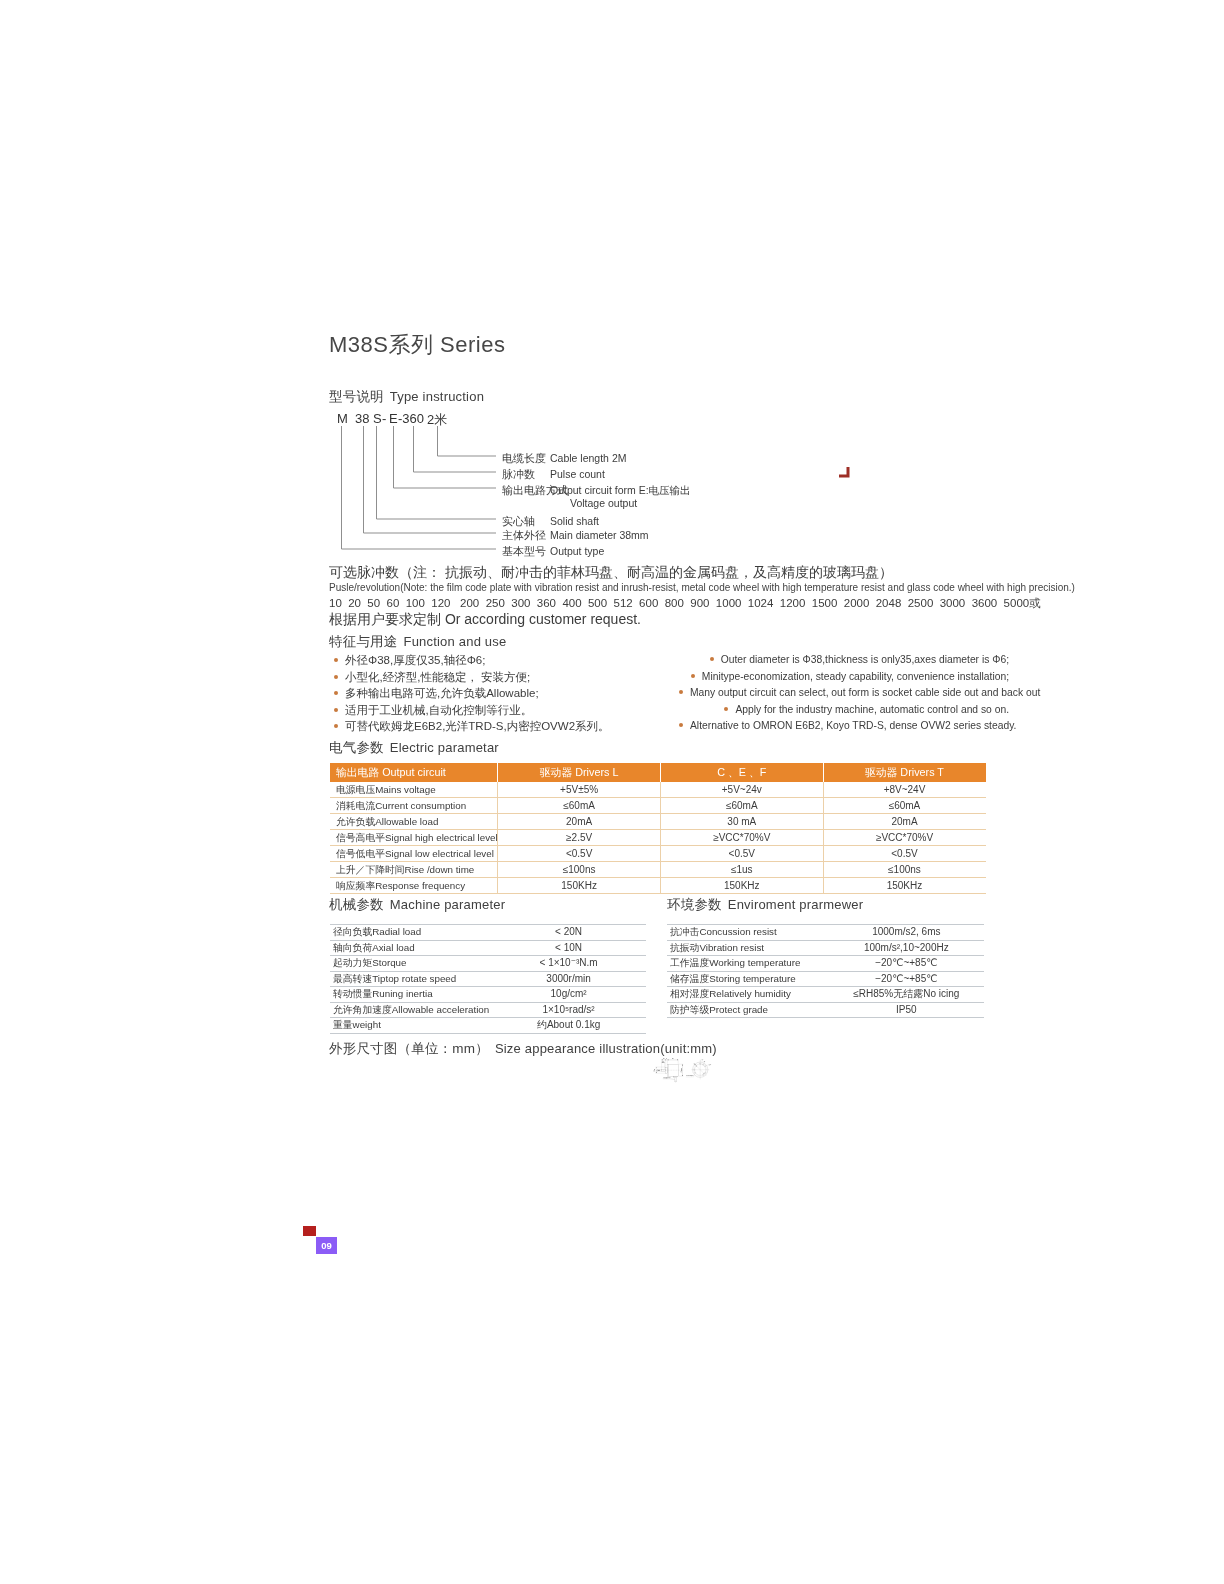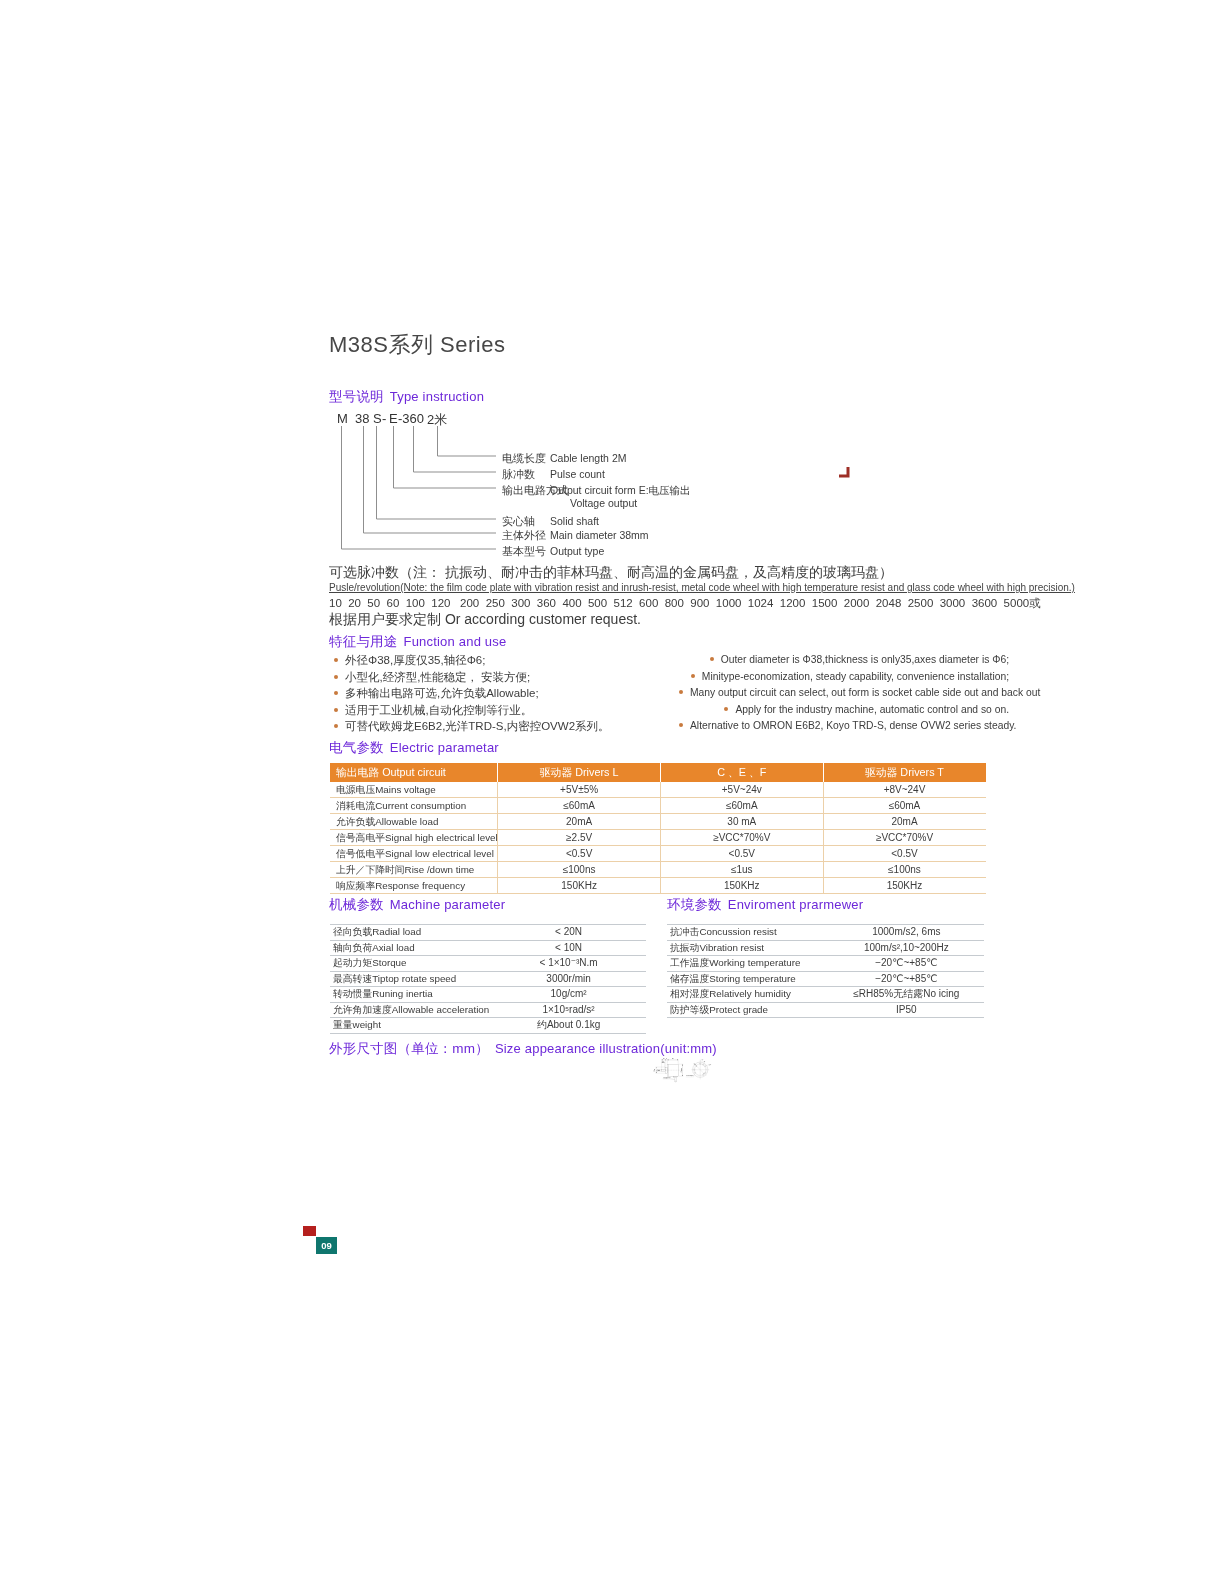--- a/index.html
+++ b/index.html
@@ -1,21 +1,21 @@
 <!DOCTYPE html>
 <html><head>
 <meta charset="utf-8">
 <style>
   html,body{margin:0;padding:0;background:#fff;}
   .page{position:relative;width:1224px;height:1584px;background:#ffffff;
         font-family:"Liberation Sans","DejaVu Sans",sans-serif;color:#3c3c3c;overflow:hidden;margin-left:34px;}
   .abs{position:absolute;}
   
   .main-title{font-size:22px;color:#474747;letter-spacing:.5px;}
-  .sec-title{font-size:13px;color:#6d28d9;letter-spacing:.2px;white-space:nowrap;}
+  .sec-title{font-size:13px;color:#404040;letter-spacing:.2px;white-space:nowrap;}
   .sec-title .cn{font-size:13.5px;margin-right:6px;}
   
   .code-part{position:absolute;top:0;font-size:13px;color:#333;white-space:pre;}
   
   .fl-row{position:absolute;left:173px;white-space:nowrap;height:13px;line-height:13px;}
   .fl-cn{display:inline-block;width:48px;font-size:11px;color:#3c3c3c;}
   .fl-en{font-size:10.5px;color:#3c3c3c;}
   
   .p-cn{font-size:14px;white-space:nowrap;}
   .p-en{font-size:10px;white-space:nowrap;color:#444;}
@@ -38,21 +38,21 @@
   
   .ptable{border-top:1px solid #c6cbd0;font-size:10px;}
   .ptable .trow{display:flex;height:14.5px;line-height:14.5px;border-bottom:1px solid #c6cbd0;justify-content:space-between;}
   .ptable .lab{width:51%;padding-left:3px;box-sizing:border-box;white-space:nowrap;font-size:9.8px;}
   .ptable .val{flex:1;text-align:center;white-space:nowrap;}
   
   text.dim{font-family:"Liberation Sans","DejaVu Sans",sans-serif;font-size:9px;fill:#3d3d3d;}
   text.dimc{font-family:"Liberation Sans","DejaVu Sans",sans-serif;font-size:9.5px;fill:#3d3d3d;}
   
   .red-sq{background:#b5201e;}
-  .page-box{background:#0f766e;color:#fff;font-size:9.5px;font-weight:bold;
+  .page-box{background:#8b5cf6;color:#fff;font-size:9.5px;font-weight:bold;
             text-align:center;line-height:17px;}
 </style>
 </head>
 <body>
 
 <div class="page">
 
   <div class="abs main-title" style="left:295px;top:330px;">M38S系列 Series</div>
 
   <div class="abs sec-title" style="left:295px;top:388px;">
@@ -89,21 +89,21 @@
     <div class="fl-row" style="top:123px"><span class="fl-cn">基本型号</span><span class="fl-en">Output type</span></div>
   </div>
 
   <div class="abs" style="left:804px;top:465px;">
     <svg width="13" height="13">
         <path d="M10,1 V10 H1" stroke="#9e2f26" stroke-width="3" fill="none"></path>
       </svg>
   </div>
 
   <div class="abs p-cn" style="left:295px;top:564px;">可选脉冲数（注： 抗振动、耐冲击的菲林玛盘、耐高温的金属码盘，及高精度的玻璃玛盘）</div>
-  <div class="abs p-en" style="left:295px;top:582px;text-decoration:underline;">Pusle/revolution(Note: the film code plate with vibration resist and inrush-resist, metal code wheel with high temperature resist and glass code wheel with high precision.)</div>
+  <div class="abs p-en" style="left:295px;top:582px;">Pusle/revolution(Note: the film code plate with vibration resist and inrush-resist, metal code wheel with high temperature resist and glass code wheel with high precision.)</div>
   <div class="abs p-num" style="left:295px;top:596px;">10  20  50  60  100  120   200  250  300  360  400  500  512  600  800  900  1000  1024  1200  1500  2000  2048  2500  3000  3600  5000或</div>
   <div class="abs p-cn" style="left:295px;top:611px;">根据用户要求定制  Or according customer request.</div>
 
   <div class="abs sec-title" style="left:295px;top:633px;">
     <span class="cn">特征与用途</span><span class="en">Function and use</span>
   </div>
   <ul class="abs blist cn" style="left:300px;top:652px;width:330px;">
       <li><span class="dot"></span><span>外径Φ38,厚度仅35,轴径Φ6;</span></li>
       <li><span class="dot"></span><span>小型化,经济型,性能稳定， 安装方便;</span></li>
       <li><span class="dot"></span><span>多种输出电路可选,允许负载Allowable;</span></li>

